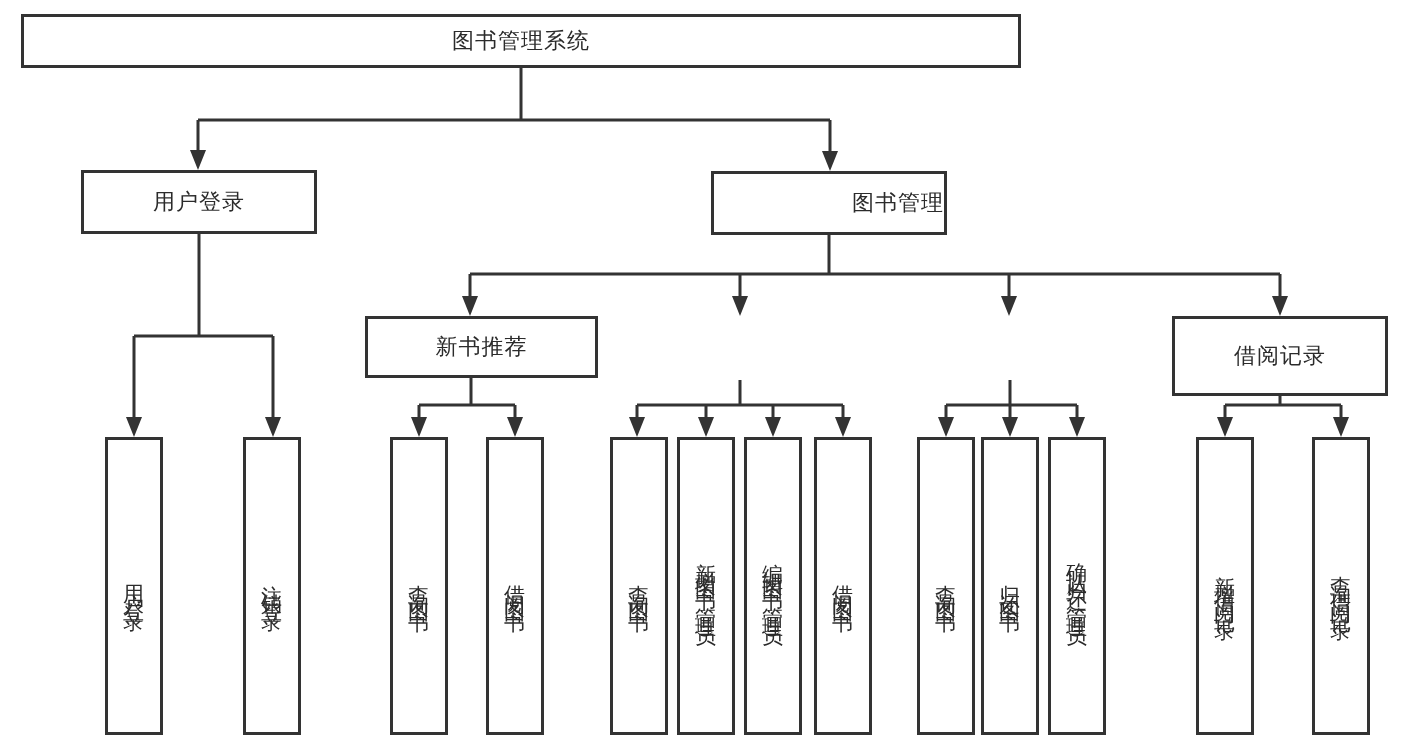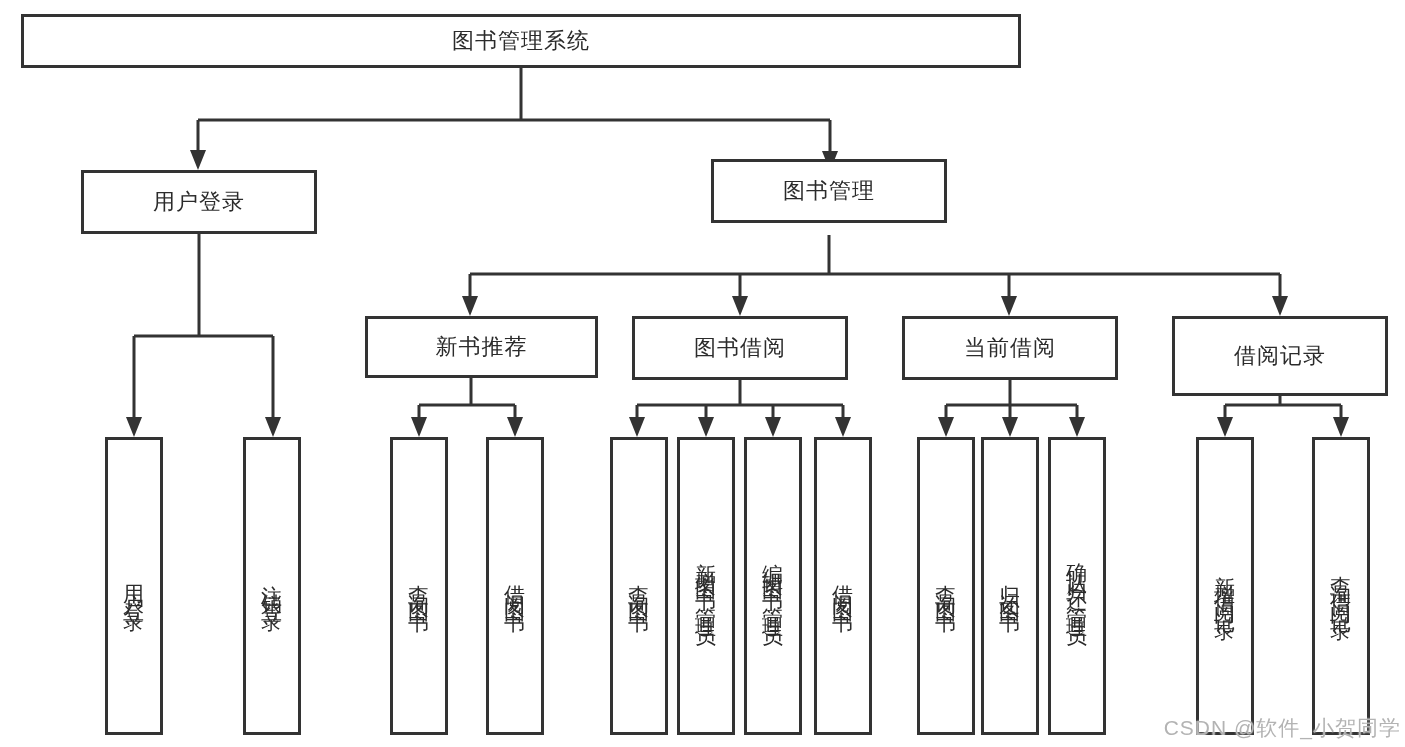--- a/index.html
+++ b/index.html
@@ -117,32 +117,26 @@
     <polygon class="arrowhead" points="1333,417 1349,417 1341,437"></polygon>
   </svg>
 
   <div class="hbox" style="left:21px; top:14px; width:1000px; height:54px;">
     <span>图书管理系统</span>
   </div>
 
   <div class="hbox" style="left:81px; top:170px; width:236px; height:64px;">
     <span>用户登录</span>
   </div>
-  <div class="hbox" style="left:711px; top:159px; width:236px; height:64px;">
+  <div class="hbox" style="left:711px; top:171px; width:236px; height:64px;justify-content:flex-end;">
     <span>图书管理</span>
   </div>
 
   <div class="hbox" style="left:365px; top:316px; width:233px; height:62px;">
     <span>新书推荐</span>
-  </div>
-  <div class="hbox" style="left:632px; top:316px; width:216px; height:64px;">
-    <span>图书借阅</span>
-  </div>
-  <div class="hbox" style="left:902px; top:316px; width:216px; height:64px;">
-    <span>当前借阅</span>
   </div>
   <div class="hbox" style="left:1172px; top:316px; width:216px; height:80px;">
     <span>借阅记录</span>
   </div>
 
   <div class="vbox" style="left:105px;">
     <span>用户登录</span>
   </div>
   <div class="vbox" style="left:243px;">
     <span>注销登录</span>
@@ -178,14 +172,13 @@
     <span>确认归还（管理员）</span>
   </div>
 
   <div class="vbox" style="left:1196px;">
     <span>新增借阅记录</span>
   </div>
   <div class="vbox" style="left:1312px;">
     <span>查询借阅记录</span>
   </div>
 
-  <div class="watermark">CSDN @软件_小贺同学</div>
 </div>
 
 </body></html>

